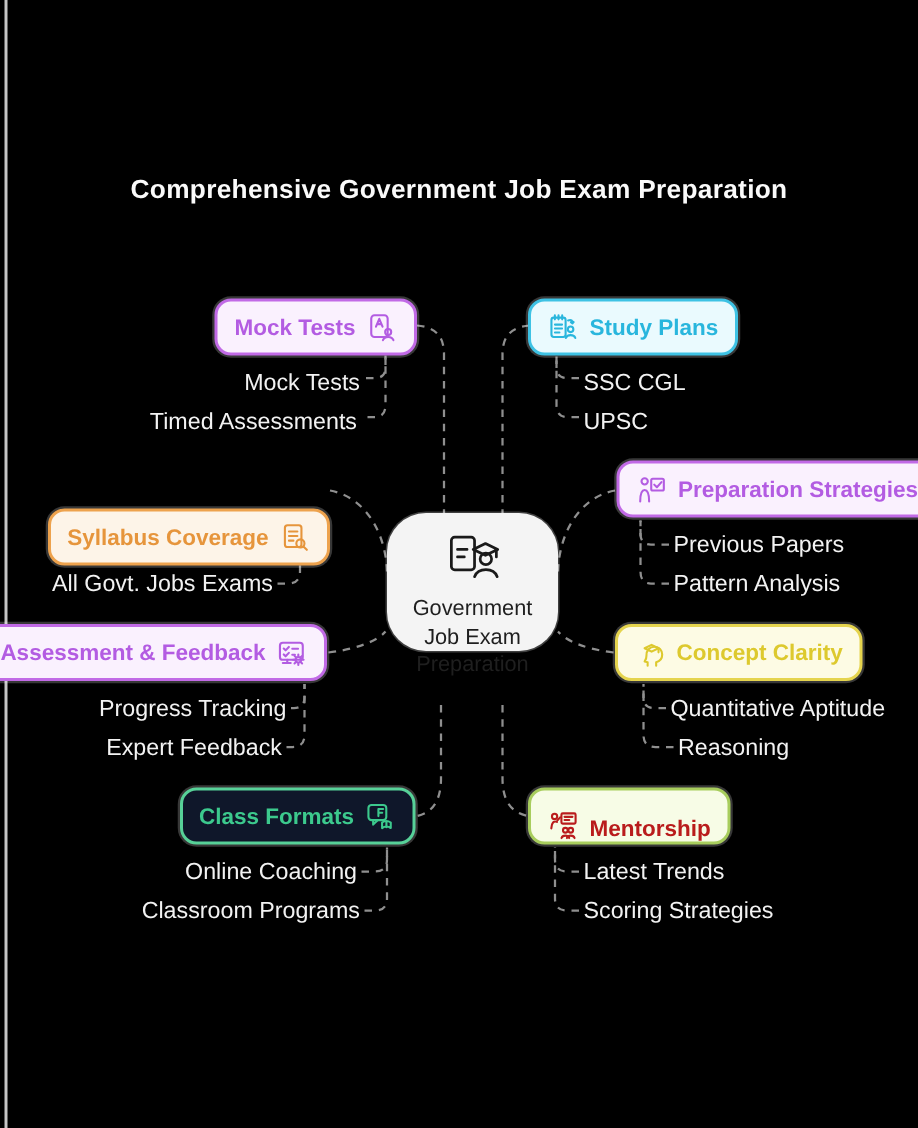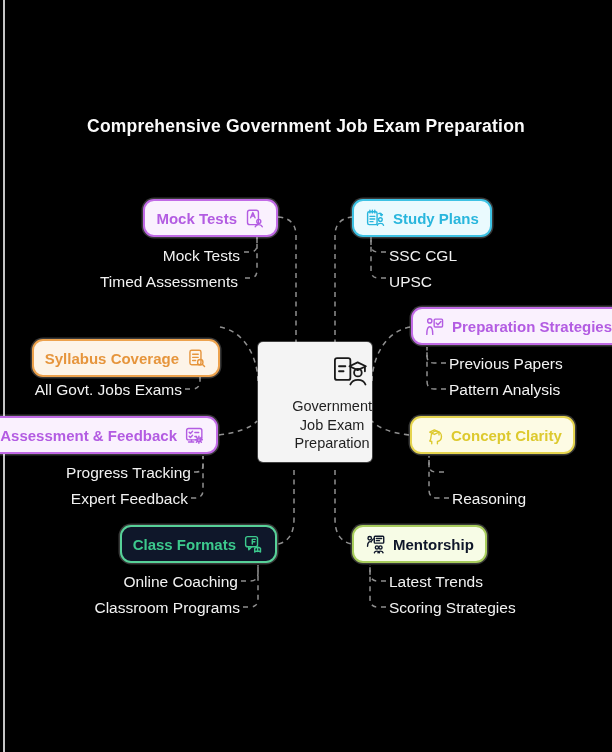--- a/index.html
+++ b/index.html
@@ -18,31 +18,31 @@
     position:absolute;height:38px;box-sizing:border-box;z-index:3;
     border:2px solid;border-radius:11px;display:flex;align-items:center;gap:7px;
     padding:0 11px;font-size:15px;font-weight:600;white-space:nowrap;
     box-shadow:0 0 0 1.5px rgba(255,255,255,.22);
   }
   .purple{background:#faf1fe;border-color:#c16ae6;color:#b35ce2;}
   .cyan{background:#eafafe;border-color:#3ec2e4;color:#29b6dd;}
   .orange{background:#fdf4e8;border-color:#eda24d;color:#e6953c;margin-top:32px;}
   .yellow{background:#fdfbe4;border-color:#e5d44e;color:#ddc92e;}
   .green{background:#0f172a;border-color:#57d198;color:#3cc98d;}
-  .olive{background:#f7fce6;border-color:#a8cd5d;color:#0f172a;}
+  .olive{background:#f7fce6;border-color:#a8cd5d;color:#b91c1c;align-items:flex-end;}
   .icon{display:flex;align-items:center;}
   .icon svg{display:block;}
   .icon svg *{stroke:currentColor;fill:none;stroke-width:1.6;stroke-linecap:round;stroke-linejoin:round;}
   .child{
     position:absolute;color:#f2f2f2;font-size:15.5px;line-height:17px;
     white-space:nowrap;z-index:2;font-weight:500;
   }
   .center-node{
-    position:absolute;left:258px;top:342px;width:114px;height:120px;z-index:3;
-    background:#f4f4f4;border-radius:5px;display:flex;flex-direction:column;align-items:flex-end;
+    position:absolute;left:258px;top:342px;width:114px;height:92px;z-index:3;
+    background:#f4f4f4;border-radius:26px;display:flex;flex-direction:column;align-items:center;
     box-shadow:0 0 0 1px rgba(255,255,255,.25);
   }
   .center-icon{margin-top:12px;}
   .center-icon svg *{stroke:#1a1a1a;fill:none;stroke-width:2;stroke-linecap:round;stroke-linejoin:round;}
   .center-text{margin-top:3px;color:#1f1f1f;font-size:14.5px;line-height:18.5px;font-weight:500;text-align:center;}
 </style>
 </head>
 <body>
 
 <div id="stage">
@@ -207,17 +207,18 @@
   <div class="child" style="top:381px;right:430px;">All Govt. Jobs Exams</div>
   <div class="child" style="top:464px;right:421px;">Progress Tracking</div>
   <div class="child" style="top:490px;right:424px;">Expert Feedback</div>
   <div class="child" style="top:573px;right:374px;">Online Coaching</div>
   <div class="child" style="top:599px;right:372px;">Classroom Programs</div>
 
   <div class="child" style="top:247px;left:389px;">SSC CGL</div>
   <div class="child" style="top:273px;left:389px;">UPSC</div>
   <div class="child" style="top:355px;left:449px;">Previous Papers</div>
   <div class="child" style="top:381px;left:449px;">Pattern Analysis</div>
+  <div class="child" style="top:464px;left:447px;">Quantitative Aptitude</div>
   <div class="child" style="top:490px;left:452px;">Reasoning</div>
   <div class="child" style="top:573px;left:389px;">Latest Trends</div>
   <div class="child" style="top:599px;left:389px;">Scoring Strategies</div>
 
 </div>
 
 </body></html>

